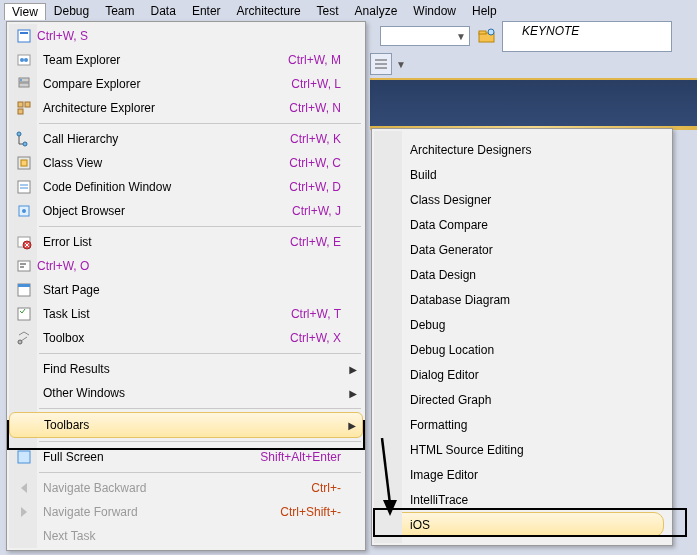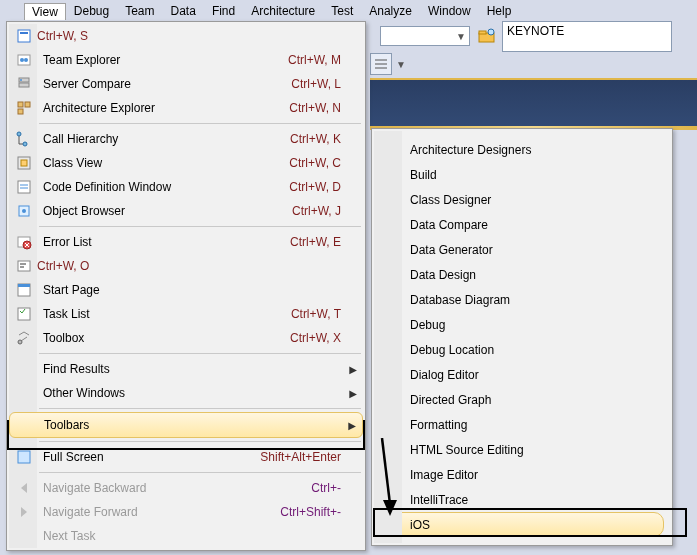--- a/index.html
+++ b/index.html
@@ -22,21 +22,20 @@
   }
   .menubar .mitem {
     padding: 2px 8px;
     cursor: default;
   }
   .menubar .mitem.open {
     background: #fff;
     border: 1px solid #a0a0a0;
     border-bottom: none;
     padding: 1px 7px;
-    margin-left: 20px;
   }
   .toolbar-row {
     height: 28px;
     background: #d6dbe9;
     display: flex;
     align-items: center;
     padding-left: 380px;
   }
   .toolbar-row2 {
     height: 28px;
@@ -61,22 +60,23 @@
     display:inline-flex; align-items:center; justify-content:center;
     border:1px solid transparent;
   }
   .searchbox {
     flex: 1 1 auto;
     max-width: 170px;
     height: 31px;
     background: #fff;
     border: 1px solid #8a9bb2;
     margin-left: 4px;
-    padding: 2px 4px;
+    padding: 2px 19px;
     overflow:hidden;
+    font-style:italic;
   }
   .small-btn {
     width:22px; height:22px;
     border:1px solid #8a9bb2;
     background:#e8edf7;
     display:inline-flex; align-items:center; justify-content:center;
     margin-right:2px;
   }
   .banner {
     position: absolute;
@@ -118,22 +118,22 @@
     border: 1px solid #e5c365;
     border-radius: 6px;
     height: 26px;
   }
   .dropdown .row.disabled { color: #9a9a9a; }
   .dropdown .iconcell {
     width: 26px;
     display:flex; align-items:center; justify-content:center;
   }
   .dropdown .label { flex: 1 1 auto; padding-left: 6px; }
-  .dropdown .shortcut { color: #7f1d1d; padding-right: 18px; white-space: nowrap; }
-  .dropdown .row.disabled .shortcut { color:#701a75;text-align:right; }
+  .dropdown .shortcut { color: #a21caf; padding-right: 18px; white-space: nowrap; }
+  .dropdown .row.disabled .shortcut { color:#c2410c;text-align:right; }
   .dropdown .arrow {
     position:absolute; right:6px; top:50%; transform:translateY(-50%);
     font-size: 10px; color:#333;
   }
   .dropdown .sep {
     height: 1px;
     background: #c9c9c9;
     margin: 3px 2px 3px 30px;
   }
   .icon-strip {
@@ -196,21 +196,21 @@
   svg { display:block; }
 </style>
 </head>
 <body>
 
 <div class="menubar" id="menubar">
     <div class="mitem open">View</div>
     <div class="mitem">Debug</div>
     <div class="mitem">Team</div>
     <div class="mitem">Data</div>
-    <div class="mitem">Find</div>
+    <div class="mitem">Enter</div>
     <div class="mitem">Architecture</div>
     <div class="mitem">Test</div>
     <div class="mitem">Analyze</div>
     <div class="mitem">Window</div>
     <div class="mitem">Help</div>
   </div>
 
 <div class="toolbar-row">
   <div class="combo">
     <span class="chev">▼</span>
@@ -263,21 +263,21 @@
       <div class="shortcut">Ctrl+W, M</div>
     </div>
     <div class="row">
       <div class="iconcell">
         <svg width="16" height="16">
           <rect x="3" y="2" width="10" height="4" fill="#d0d0d0" stroke="#888"></rect>
           <rect x="3" y="7" width="10" height="4" fill="#d0d0d0" stroke="#888"></rect>
           <circle cx="5" cy="4" r="1" fill="#4a90d9"></circle>
         </svg>
       </div>
-      <div class="label">Server Compare</div>
+      <div class="label">Compare Explorer</div>
       <div class="shortcut">Ctrl+W, L</div>
     </div>
     <div class="row">
       <div class="iconcell">
         <svg width="16" height="16">
           <rect x="2" y="2" width="5" height="5" fill="#e8c070" stroke="#a07030"></rect>
           <rect x="9" y="2" width="5" height="5" fill="#e8c070" stroke="#a07030"></rect>
           <rect x="2" y="9" width="5" height="5" fill="#e8c070" stroke="#a07030"></rect>
         </svg>
       </div>

